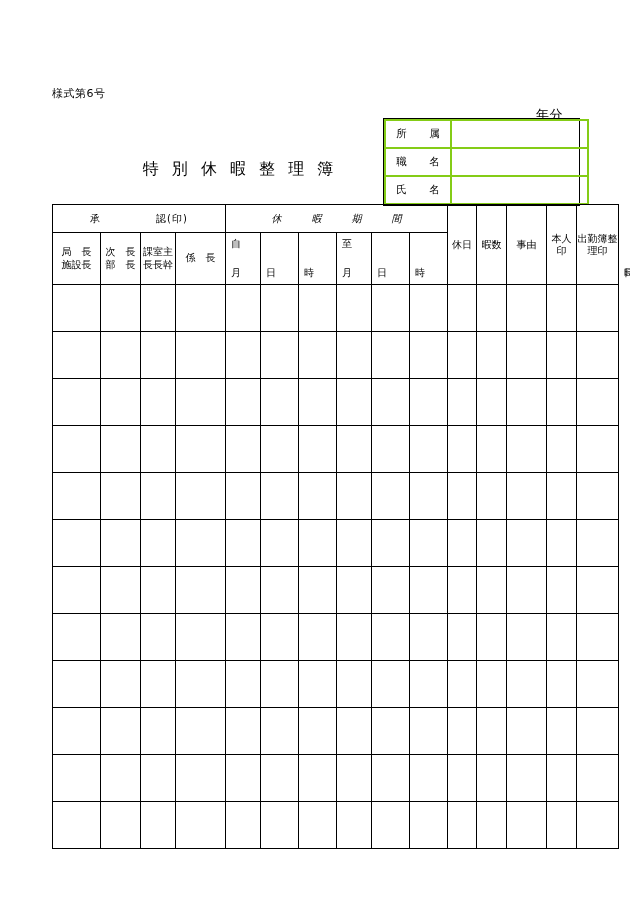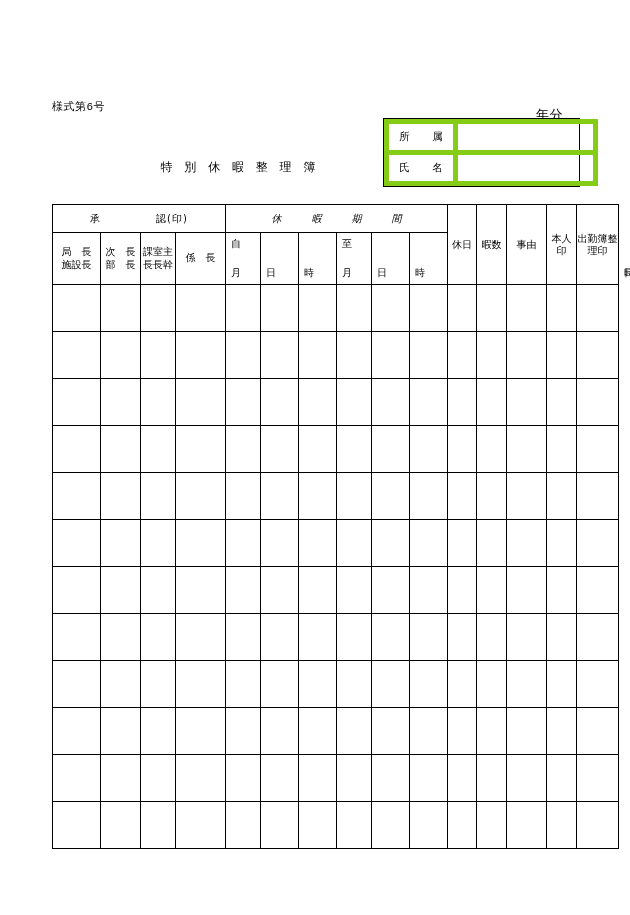--- a/index.html
+++ b/index.html
@@ -17,63 +17,62 @@
   }
   .page {
     position: absolute;
     inset: 0;
   }
 
   
   .form-no {
     position: absolute;
     left: 52px;
-    top: 99px;
+    top: 86px;
     font-size: 11px;
     letter-spacing: 0.5px;
     white-space: nowrap;
-    font-family: Liberation Mono, monospace;
   }
   .year-label {
     position: absolute;
     left: 536px;
     top: 106px;
     font-size: 13px;
     letter-spacing: 0.5px;
     white-space: nowrap;
   }
 
   
   .doc-title {
     position: absolute;
     left: 120px;
     top: 159px;
     width: 240px;
     text-align: center;
-    font-size: 12px;
+    font-size: 16px;
     letter-spacing: 4px;
     white-space: nowrap;
   }
 
   
   .info-box {
     position: absolute;
     left: 383px;
     top: 118px;
     width: 195px;
     border: 1px solid #000;
     border-collapse: collapse;
   }
   .info-box table {
     border-collapse: collapse;
     width: 100%;
     table-layout: fixed;
   }
   .info-box td {
-    border: 5px solid #84cc16;
+    border: 2px solid #84cc16;
     height: 24px;
     font-size: 10.5px;
   }
   .info-box td.lbl {
     width: 62px;
     text-align: center;
     letter-spacing: 6px;
     text-indent: 6px;
   }
   .info-box td.val {
@@ -139,20 +138,24 @@
 
   <div class="form-no">様式第6号</div>
   <div class="year-label">年分</div>
   <div class="doc-title">特 別 休 暇 整 理 簿</div>
 
   <div class="info-box">
     <table>
       <tbody>
           <tr>
         <td class="lbl">所　属</td>
+        <td class="val"></td>
+      </tr>
+      <tr>
+        <td class="lbl">職　名</td>
         <td class="val"></td>
       </tr>
       <tr>
         <td class="lbl">氏　名</td>
         <td class="val"></td>
       </tr>
     </tbody>
       </table>
   </div>
 

